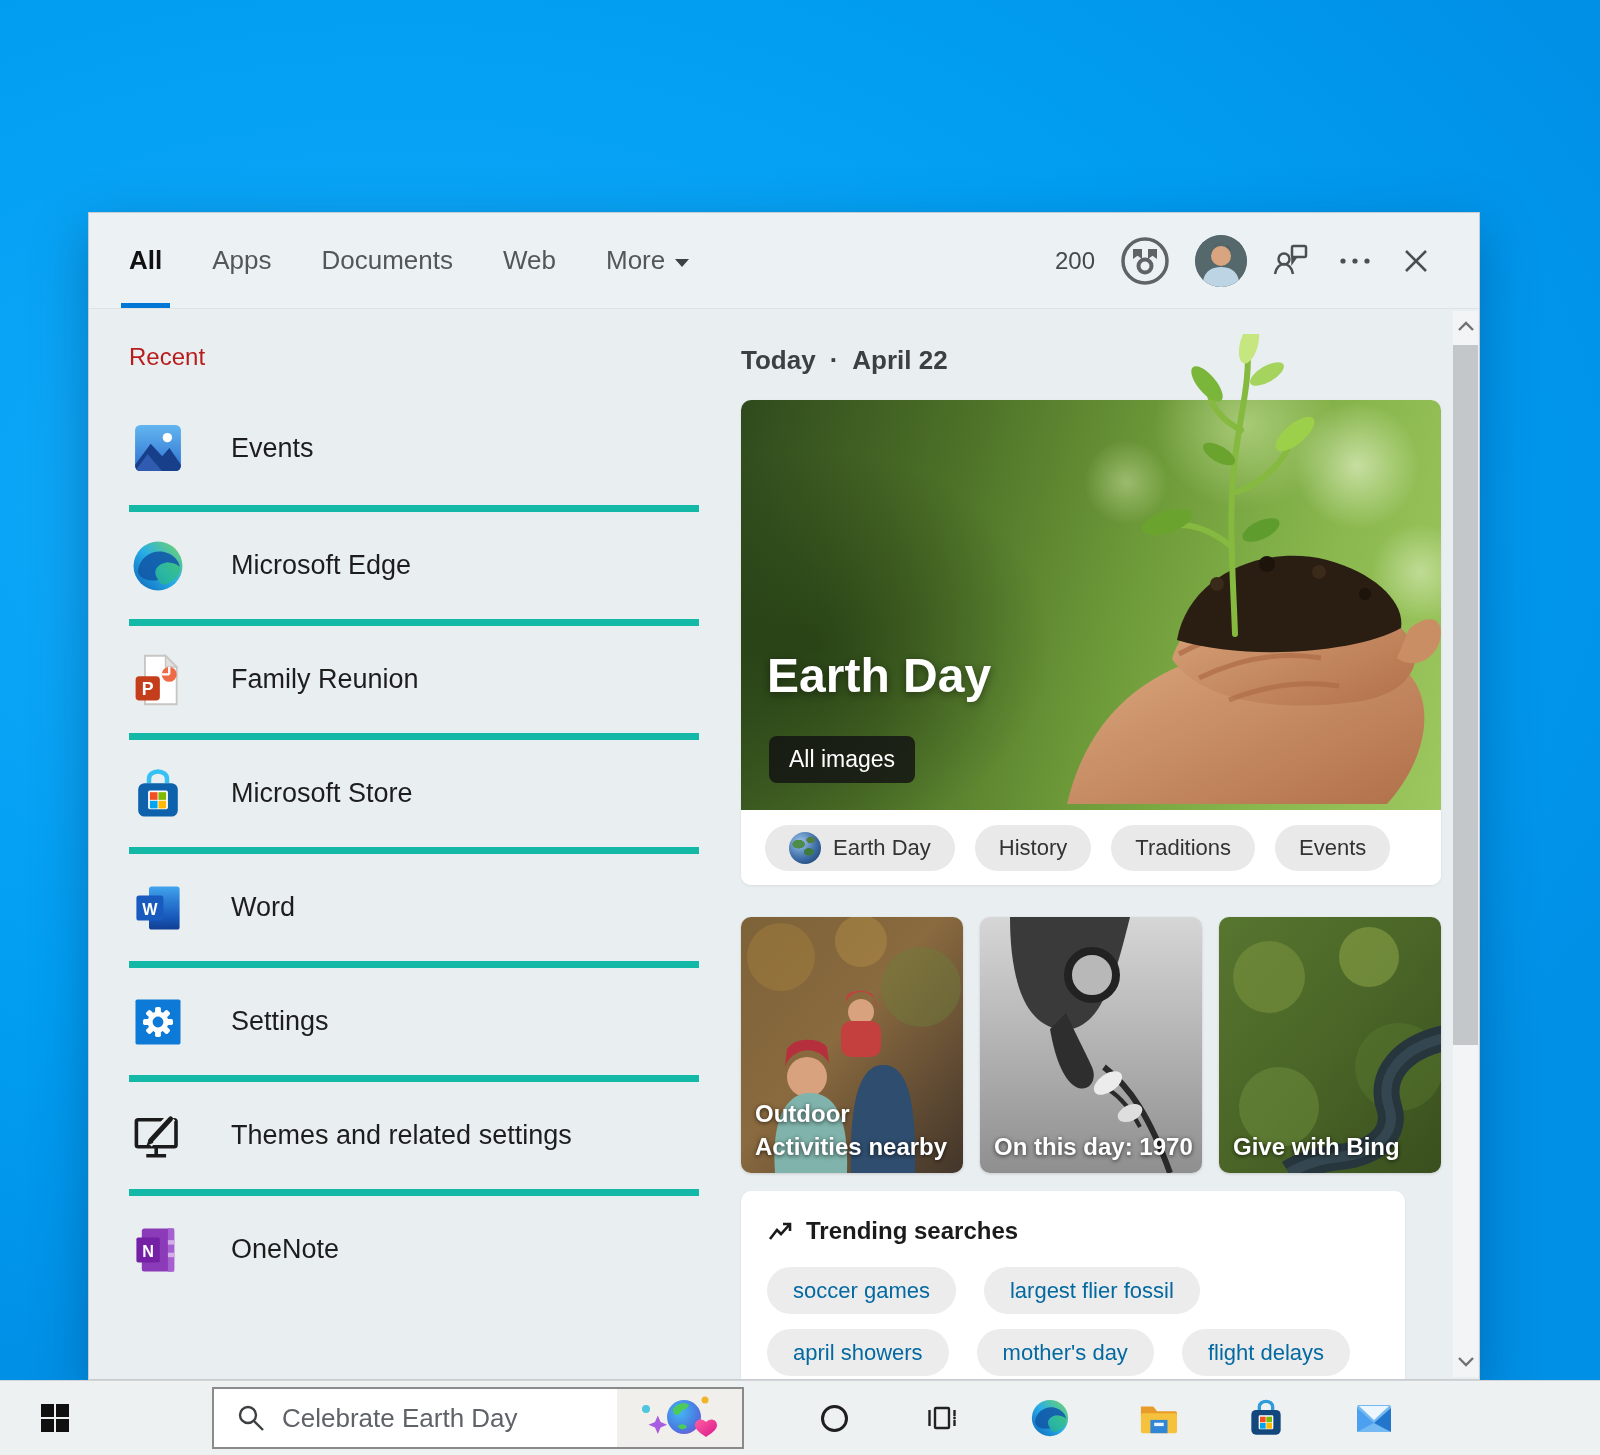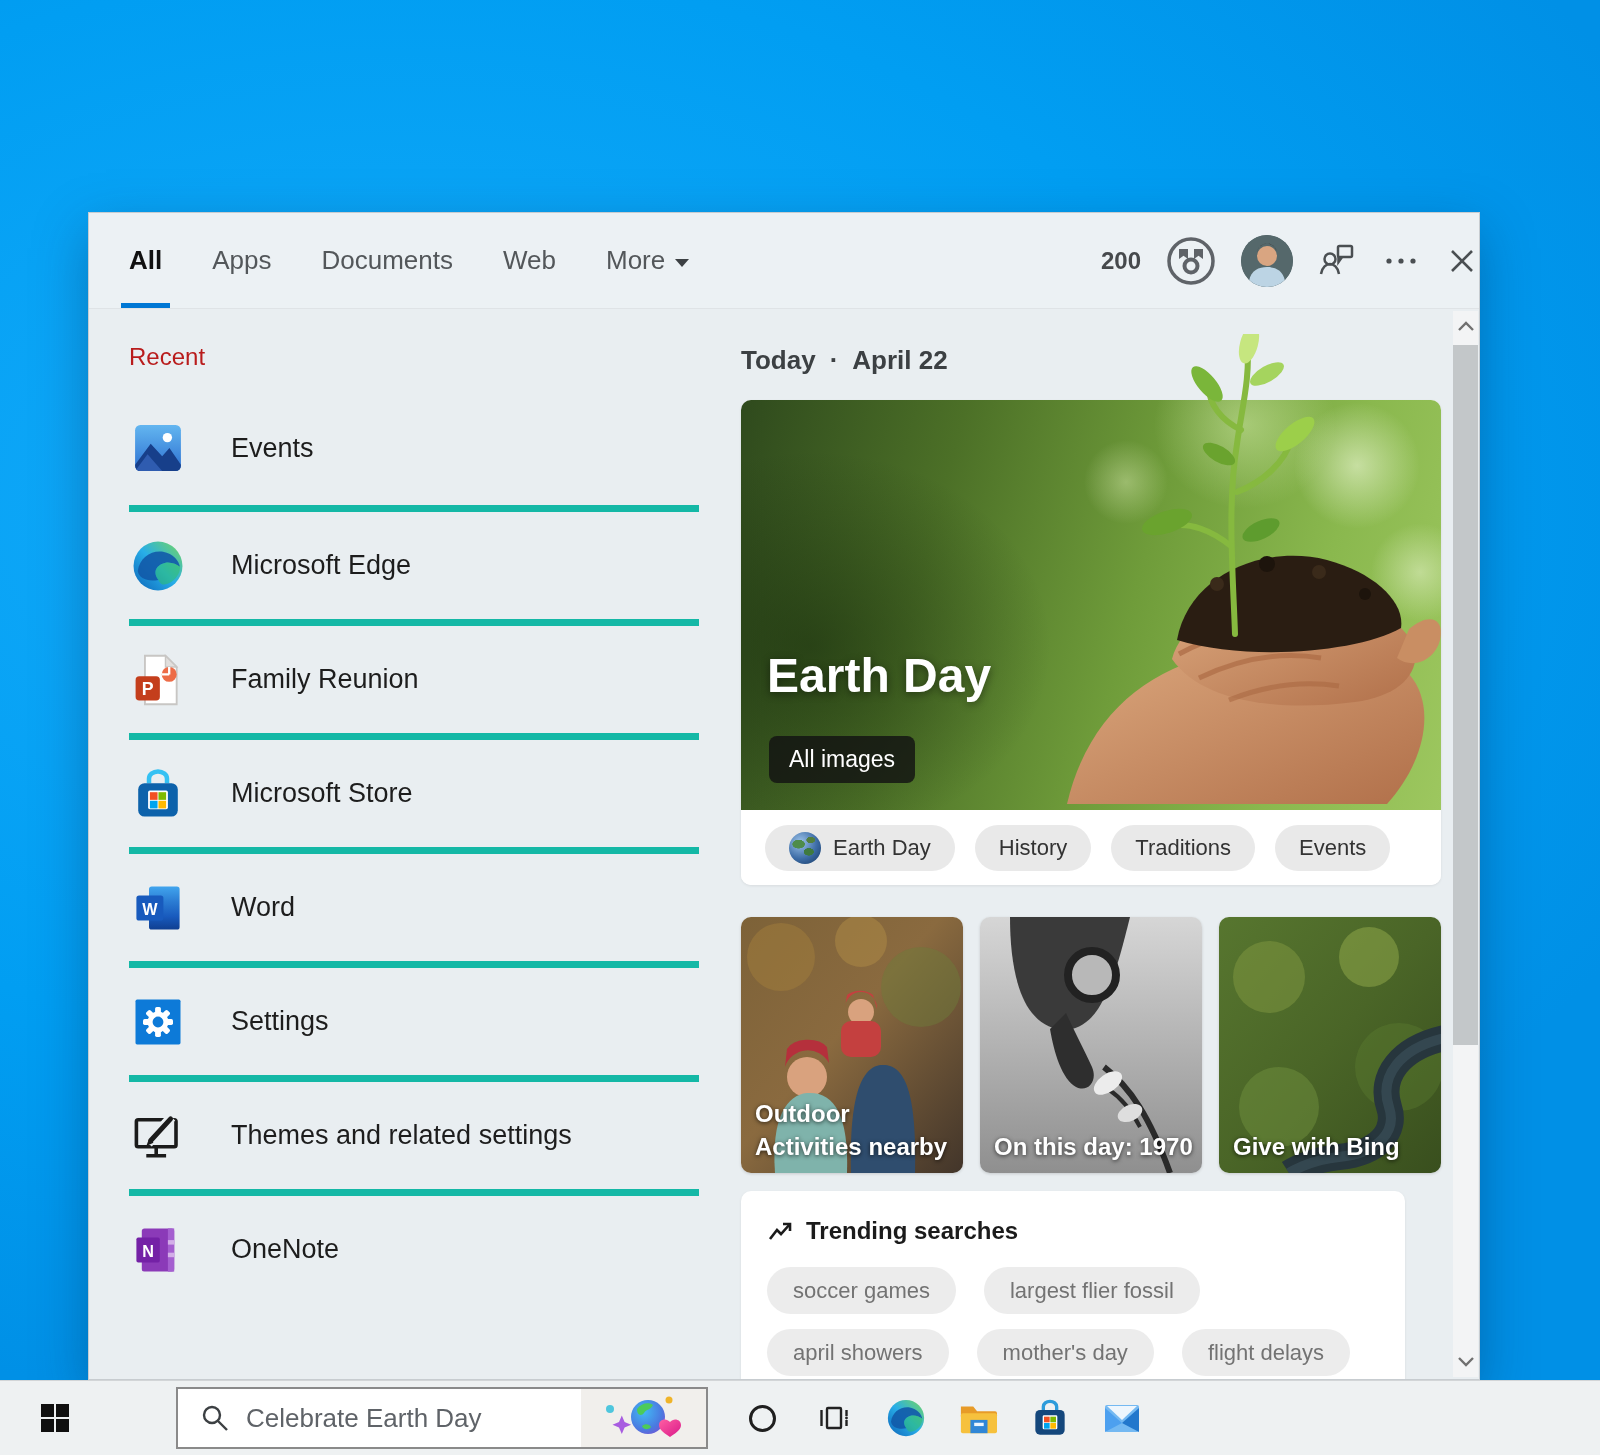--- a/index.html
+++ b/index.html
@@ -13,21 +13,21 @@
     background:#e9eef1;border:1px solid #c7ccd0;
     box-shadow:0 18px 50px rgba(0,40,80,.35);display:flex;flex-direction:column;}
   .header{height:96px;flex:0 0 96px;display:flex;align-items:center;justify-content:space-between;
     background:#ecf1f4;border-bottom:1px solid #dfe3e6;}
   .tabs{display:flex;align-items:stretch;height:100%;padding-left:40px;gap:50px;}
   .tab{position:relative;display:flex;align-items:center;font-size:26px;color:#53575a;cursor:pointer;}
   .tab.active{color:#111;font-weight:bold;}
   .tab.active::after{content:"";position:absolute;left:-8px;right:-8px;bottom:0;height:5px;background:#0077d4;}
   .caret-down{width:0;height:0;border-left:7px solid transparent;border-right:7px solid transparent;
     border-top:8px solid #3c4043;margin-left:10px;margin-top:4px;}
-  .header-right{display:flex;align-items:center;gap:24px;font-weight:bold;}
+  .header-right{display:flex;align-items:center;gap:24px;padding-right:46px;}
   .points{font-size:24px;color:#46494c;}
   .icon-btn{display:flex;align-items:center;justify-content:center;cursor:pointer;}
   .avatar{width:52px;height:52px;border-radius:50%;overflow:hidden;background:#55686b;}
 
   
   .body{position:relative;flex:1;overflow:hidden;}
   .left-col{position:absolute;left:40px;top:0;width:570px;}
   .recent-title{margin-top:34px;font-size:24px;color:#b91c1c;}
   .recent-list{margin-top:20px;}
   .recent-item{height:114px;display:flex;align-items:center;gap:44px;cursor:pointer;}
@@ -73,31 +73,31 @@
   .mini-card svg{position:absolute;inset:0;}
   .card-label{position:absolute;left:14px;bottom:10px;color:#fff;font-size:24px;font-weight:600;
     line-height:1.35;text-shadow:0 1px 4px rgba(0,0,0,.7);}
 
   
   .trending-card{margin-top:18px;width:664px;height:191px;background:#fff;border-radius:10px 10px 0 0;
     padding:26px 24px 0 26px;box-shadow:0 1px 3px rgba(0,0,0,.08);}
   .trending-head{display:flex;align-items:center;gap:13px;font-size:24px;font-weight:600;color:#1b1b1b;}
   .pills{margin-top:22px;display:flex;flex-wrap:wrap;column-gap:28px;row-gap:15px;}
   .pill{background:#ececec;border-radius:24px;height:47px;display:flex;align-items:center;
-    padding:0 26px;font-size:22px;color:#737373;cursor:pointer;}
+    padding:0 26px;font-size:22px;color:#0369a1;cursor:pointer;}
 
   
   .scrollbar{position:absolute;right:1px;top:2px;bottom:2px;width:25px;background:#f3f4f5;}
   .scroll-btn{position:absolute;left:0;width:25px;height:30px;display:flex;align-items:center;justify-content:center;cursor:pointer;}
   .scroll-btn.up{top:0;} .scroll-btn.down{bottom:0;}
   .scroll-thumb{position:absolute;left:0;top:34px;width:25px;height:700px;background:#c3c7c9;cursor:pointer;}
 
   
   .taskbar{position:absolute;left:0;bottom:0;width:1600px;height:75px;background:#eef1f2;
-    border-top:1px solid #d2d5d7;display:flex;align-items:center;}
+    border-top:1px solid #d2d5d7;display:flex;align-items:center;gap:36px;}
   .start-btn{width:110px;height:75px;display:flex;align-items:center;justify-content:center;cursor:pointer;}
   .searchbox{position:relative;width:532px;height:62px;background:#fff;border:2px solid #8a8a8a;
     display:flex;align-items:center;margin-left:66px;}
   .searchbox input{flex:1;height:100%;border:none;outline:none;font-size:26px;color:#3c4043;
     padding-left:16px;font-family:"Liberation Sans",sans-serif;background:transparent;}
   .searchbox input::placeholder{color:#5f6368;opacity:1;}
   .mag{margin-left:22px;flex:0 0 30px;}
   .earth-zone{width:146px;height:100%;background:#f1efec;display:flex;align-items:center;justify-content:center;}
   .tb-icon{width:72px;height:75px;display:flex;align-items:center;justify-content:center;cursor:pointer;}
   .cortana-ring{width:27px;height:27px;border:3px solid #1f1f1f;border-radius:50%;}

